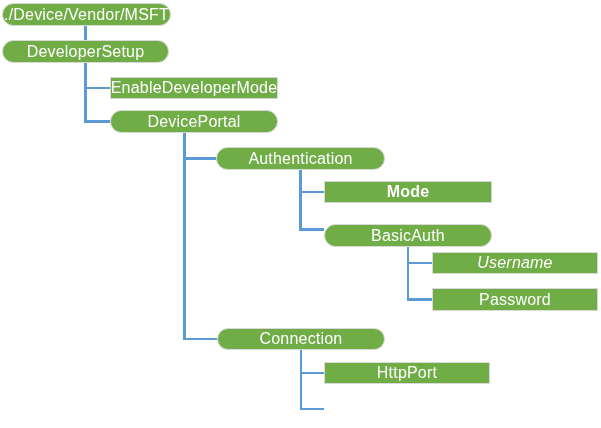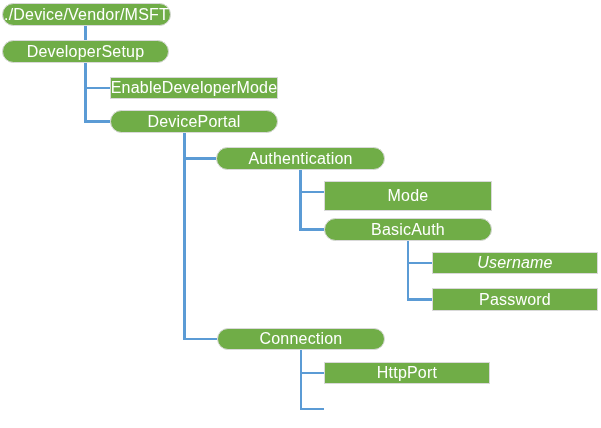--- a/index.html
+++ b/index.html
@@ -37,22 +37,22 @@
   }
   .v { width: 2.5px; }
   .h { height: 2.5px; }
 
   
   .n-root               { left: 2px;   top: 3px;   width: 169px; height: 23px; }
   .n-developersetup     { left: 2px;   top: 40px;  width: 167px; height: 23px; }
   .n-enabledevelopermode{ left: 110px; top: 77px;  width: 168px; height: 22px; }
   .n-deviceportal       { left: 110px; top: 110px; width: 168px; height: 23px; }
   .n-authentication     { left: 216px; top: 147px; width: 169px; height: 23px; }
-  .n-mode               { left: 324px; top: 181px; width: 168px; height: 30px; }
-  .n-basicauth          { left: 324px; top: 218px; width: 168px; height: 23px; }
+  .n-mode               { left: 324px; top: 181px; width: 168px; height: 22px; font-weight: bold; }
+  .n-basicauth          { left: 324px; top: 224px; width: 168px; height: 23px; }
   .n-username           { left: 432px; top: 252px; width: 166px; height: 22px; font-style: italic; }
   .n-password           { left: 432px; top: 288px; width: 166px; height: 23px; }
   .n-connection         { left: 217px; top: 328px; width: 168px; height: 22px; }
   .n-httpport           { left: 324px; top: 362px; width: 166px; height: 22px; }
   .n-httpsport          { left: 324px; top: 398px; width: 166px; height: 22px; }
 
   
   .c-v1  { left: 84.25px;  top: 26px;     height: 14px; }
   .c-v2  { left: 84.25px;  top: 63px;     height: 59.75px; }
   .c-h2a { left: 84.25px;  top: 86.75px;  width: 25.75px; }

